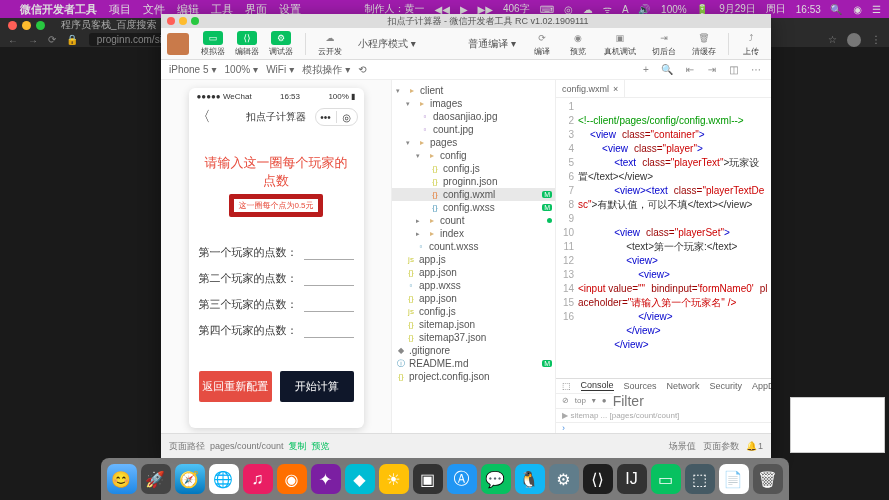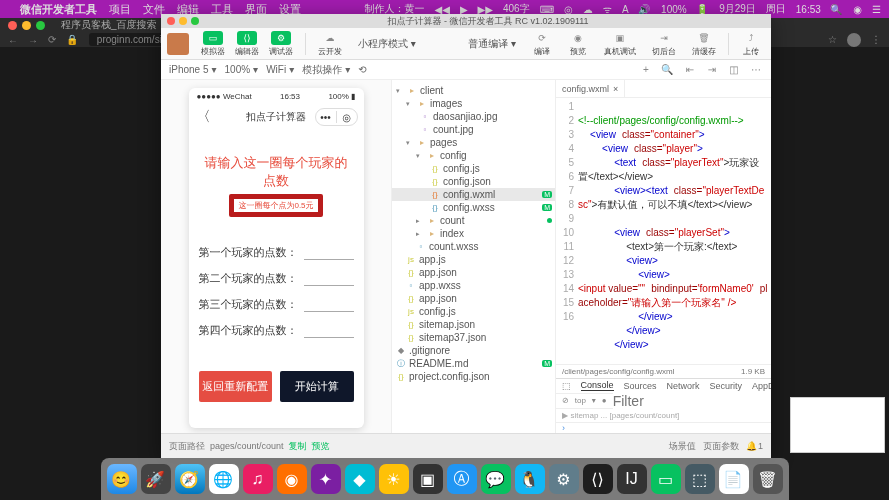--- a/index.html
+++ b/index.html
@@ -282,21 +282,21 @@
           <span class="arr">▾</span>
           <span class="ico" style="color:#dcb67a">▸</span>
           <span>config</span>
         </div>
       <div class="node" style="padding-left:38px">
           <span class="ico" style="color:#cbcb41">{}</span>
           <span>config.js</span>
         </div>
       <div class="node" style="padding-left:38px">
           <span class="ico" style="color:#cbcb41">{}</span>
-          <span>config.json</span>
+          <span>proginn.json</span>
         </div>
       <div class="node sel" style="padding-left:38px">
           <span class="ico" style="color:#e37933">{}</span>
           <span>config.wxml</span>
           <span class="badge" style="background:#07c160">M</span>
         </div>
       <div class="node" style="padding-left:38px">
           <span class="ico" style="color:#519aba">{}</span>
           <span>config.wxss</span>
           <span class="badge" style="background:#07c160">M</span>
@@ -394,24 +394,20 @@
 
       <span class="t">&lt;view</span> <span class="a">class=</span><span class="s">"playerSet"</span><span class="t">&gt;</span>
         <span class="tx">&lt;text&gt;第一个玩家:&lt;/text&gt;</span>
         <span class="t">&lt;view&gt;</span>
           <span class="t">&lt;view&gt;</span>
 <span class="s">&lt;input </span><span class="a">value=</span><span class="s">""</span> <span class="a">bindinput=</span><span class="s">'formName0'</span> <span class="a">placeholder=</span><span class="s">"请输入第一个玩家名"</span><span class="s"> /&gt;</span>
           <span class="t">&lt;/view&gt;</span>
         <span class="t">&lt;/view&gt;</span>
       <span class="t">&lt;/view&gt;</span>
         </div>
-      </div>
-      <div class="statusline">
-        <span>/client/pages/config/config.wxml</span>
-        <span>1.9 KB</span>
       </div>
       <div class="console">
         <div class="tabs2">
           <span>⬚</span>
           <span class="active">Console</span>
           <span>Sources</span>
           <span>Network</span>
           <span>Security</span>
           <span>AppData</span>
 

